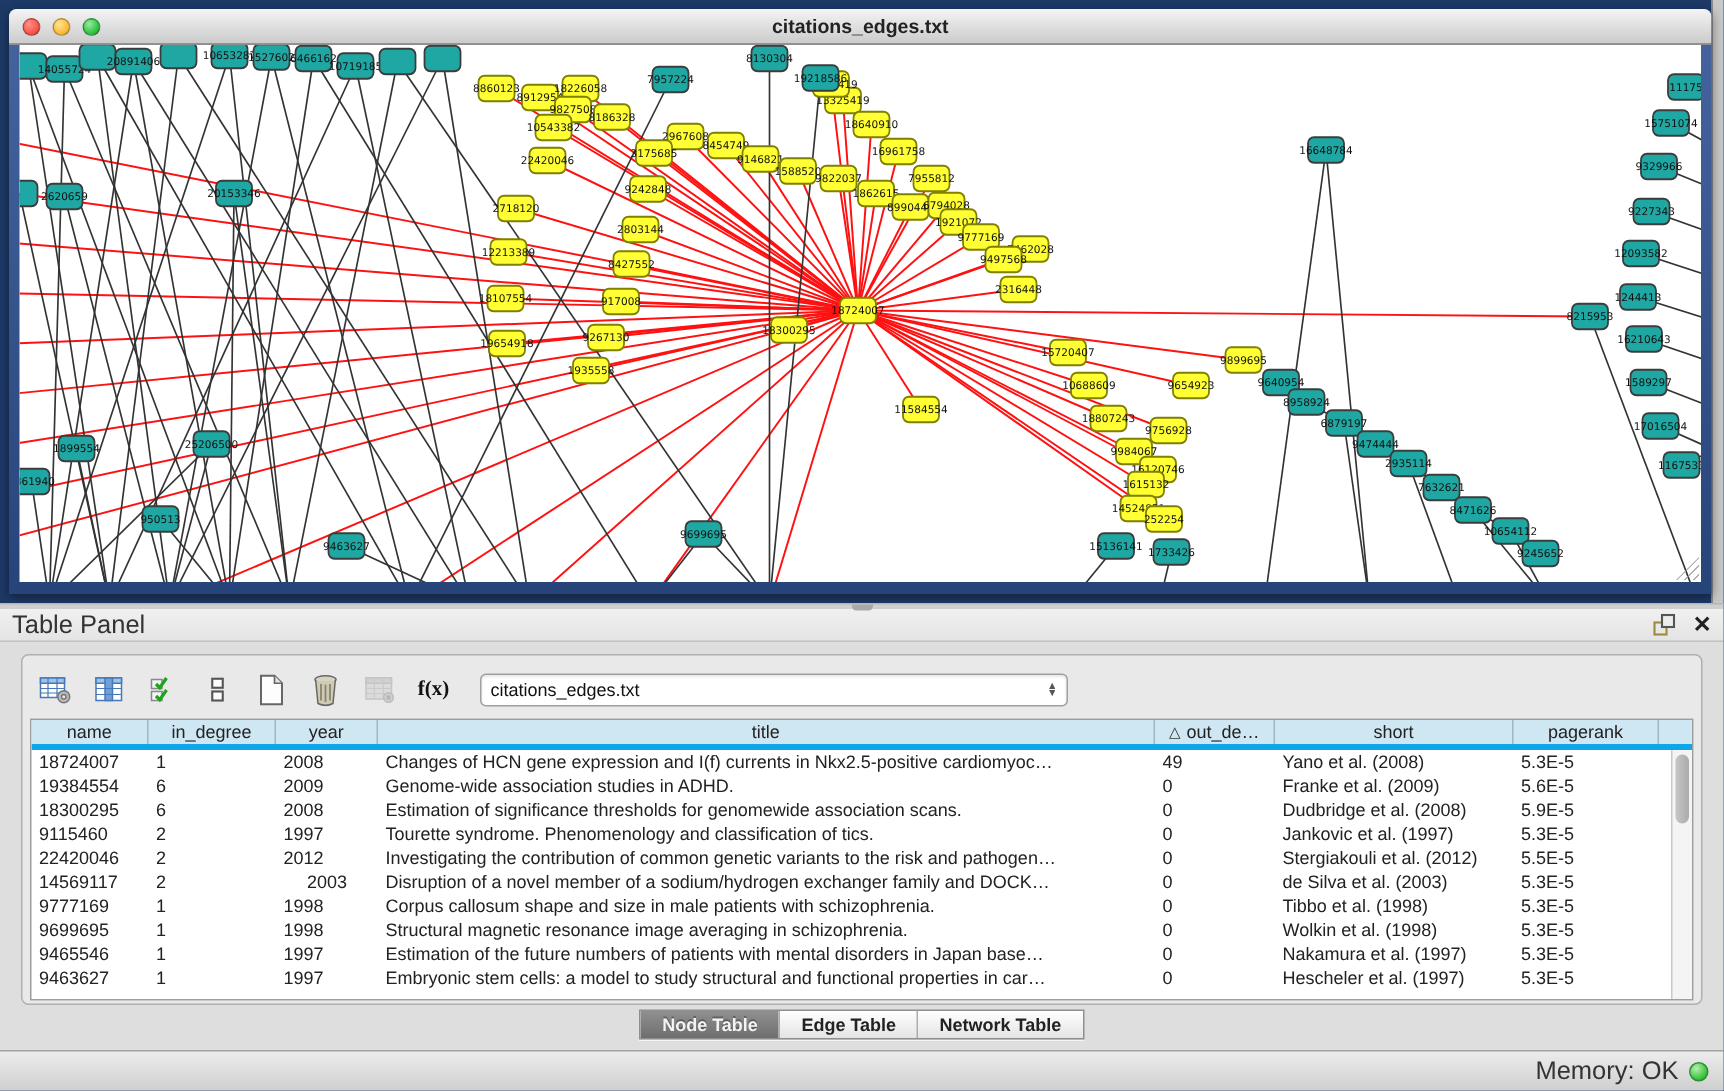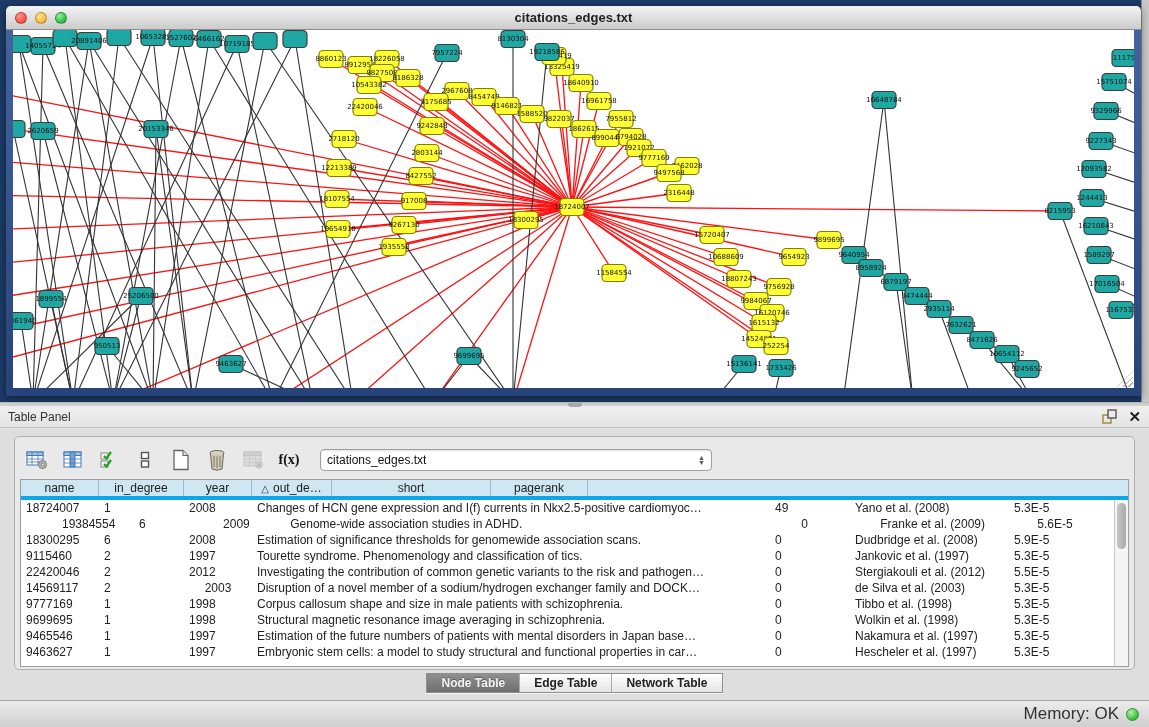--- a/index.html
+++ b/index.html
@@ -27,21 +27,21 @@
     background:repeating-linear-gradient(135deg, transparent 0 3px, #9a9a9a 3px 4px);
     clip-path:polygon(100% 0, 100% 100%, 0 100%); opacity:.8; }
 
   
   .splitter { height:4px; background:#cfcfcf; border-top:1px solid #b5b5b5; position:relative; flex:none; }
   .splitter-handle { position:absolute; left:50%; top:0; width:14px; height:4px; margin-left:-7px; background:#a9a9a9; border-radius:0 0 3px 3px; }
 
   
   .panel-header { height:22px; background:linear-gradient(#f0f0f0,#e4e4e4); border-bottom:1px solid #c2c2c2;
     display:flex; align-items:center; padding:0 8px; flex:none; }
-  .panel-title { font-size:12px; color:#333;text-align:center; }
+  .panel-title { font-size:17px; color:#333;text-align:center; }
   .panel-header-spacer { flex:1; }
   .float-icon { width:16px; height:15px; margin-right:10px; cursor:pointer; }
   .close-icon { font-size:15px; font-weight:bold; color:#222; line-height:15px; cursor:pointer; }
 
   .panel-body { flex:1; background:#dedede; display:flex; flex-direction:column; padding:8px 14px 4px 14px; }
   .groupbox { flex:1; background:#e9e9e9; border:1px solid #b0b0b0; border-radius:5px; display:flex; flex-direction:column; overflow:hidden; padding:4px 5px 2px 5px; }
 
   .toolbar { height:38px; display:flex; align-items:center; gap:10px; padding:0 4px; flex:none; }
   .tb-btn { width:26px; height:26px; display:flex; align-items:center; justify-content:center; border-radius:4px; cursor:pointer; }
   .tb-btn.disabled { opacity:.45; cursor:default; }
@@ -710,20 +710,23 @@
       <div class="thead" id="table-header">
           <div class="hcell" style="width: 78px;">
             <span>name</span>
           </div>
           <div class="hcell" style="width: 85px;">
             <span>in_degree</span>
           </div>
           <div class="hcell" style="width: 68px;">
             <span>year</span>
           </div>
+          <div class="hcell" style="width: 518px;">
+            <span>title</span>
+          </div>
           <div class="hcell" style="width: 80px;">
             <span class="sort">△</span>
             <span>out_de…</span>
           </div>
           <div class="hcell" style="width: 159px;">
             <span>short</span>
           </div>
           <div class="hcell" style="width: 97px;">
             <span>pagerank</span>
           </div>
@@ -733,21 +736,21 @@
       <div class="trow">
             <div class="tcell" style="width: 78px;">18724007</div>
             <div class="tcell" style="width: 85px;">1</div>
             <div class="tcell" style="width: 68px;">2008</div>
             <div class="tcell" style="width: 518px;">Changes of HCN gene expression and I(f) currents in Nkx2.5-positive cardiomyoc…</div>
             <div class="tcell" style="width: 80px;">49</div>
             <div class="tcell center" style="width: 159px;">Yano et al. (2008)</div>
             <div class="tcell" style="width: 97px;">5.3E-5</div>
           </div>
           <div class="trow">
-            <div class="tcell" style="width: 78px; margin-left: 36px;">19384554</div>
+            <div class="tcell" style="width: 78px;">19384554</div>
             <div class="tcell" style="width: 85px;">6</div>
             <div class="tcell" style="width: 68px;">2009</div>
             <div class="tcell" style="width: 518px;">Genome-wide association studies in ADHD.</div>
             <div class="tcell" style="width: 80px;">0</div>
             <div class="tcell center" style="width: 159px;">Franke et al. (2009)</div>
             <div class="tcell" style="width: 97px;">5.6E-5</div>
           </div>
           <div class="trow">
             <div class="tcell" style="width: 78px;">18300295</div>
             <div class="tcell" style="width: 85px;">6</div>

